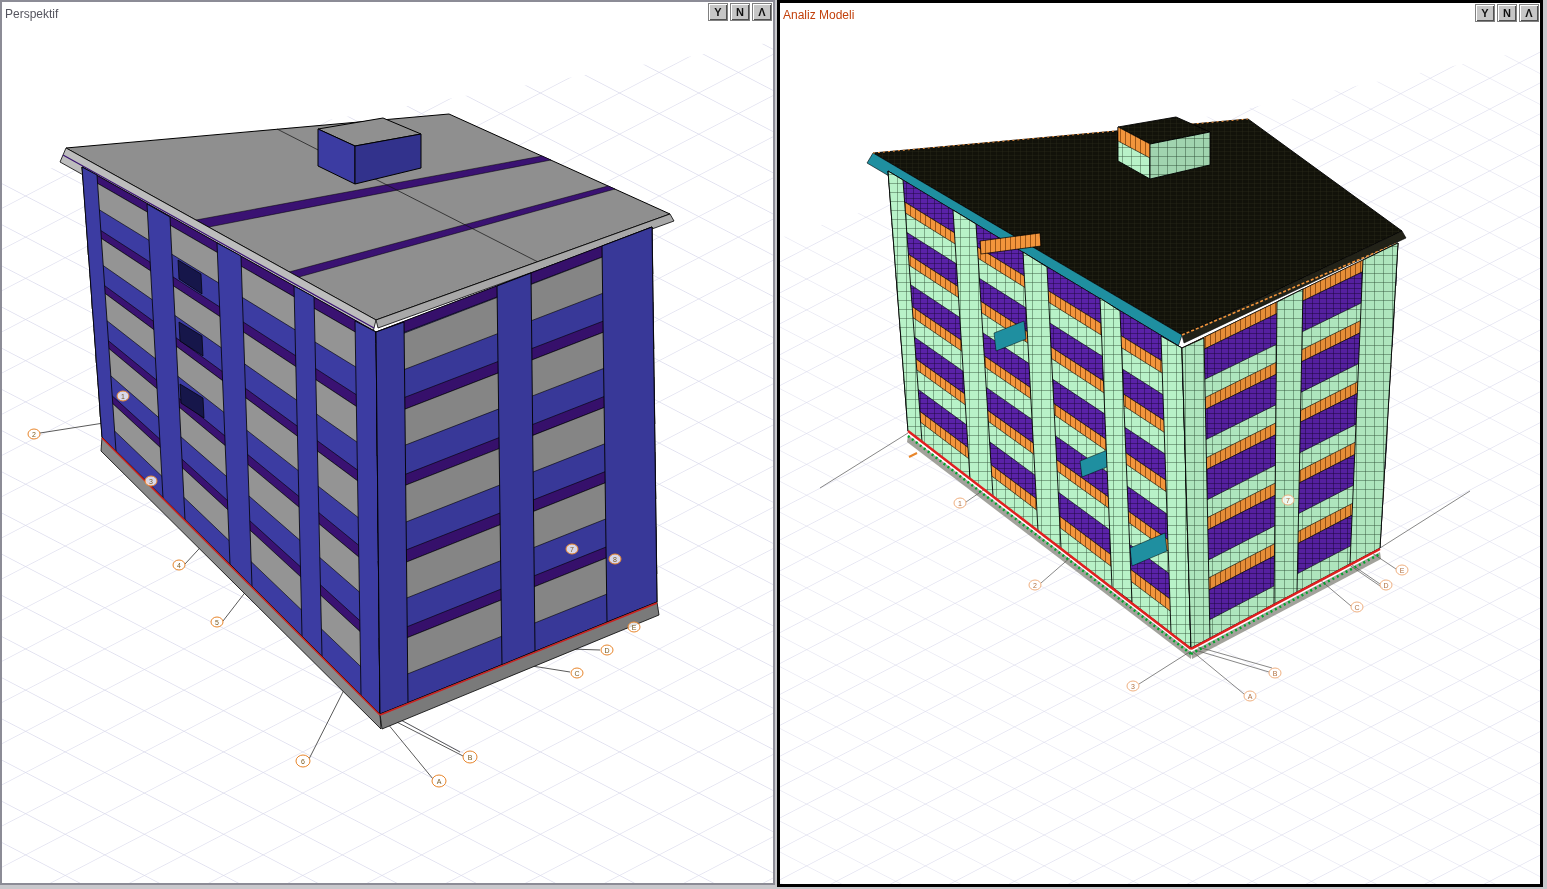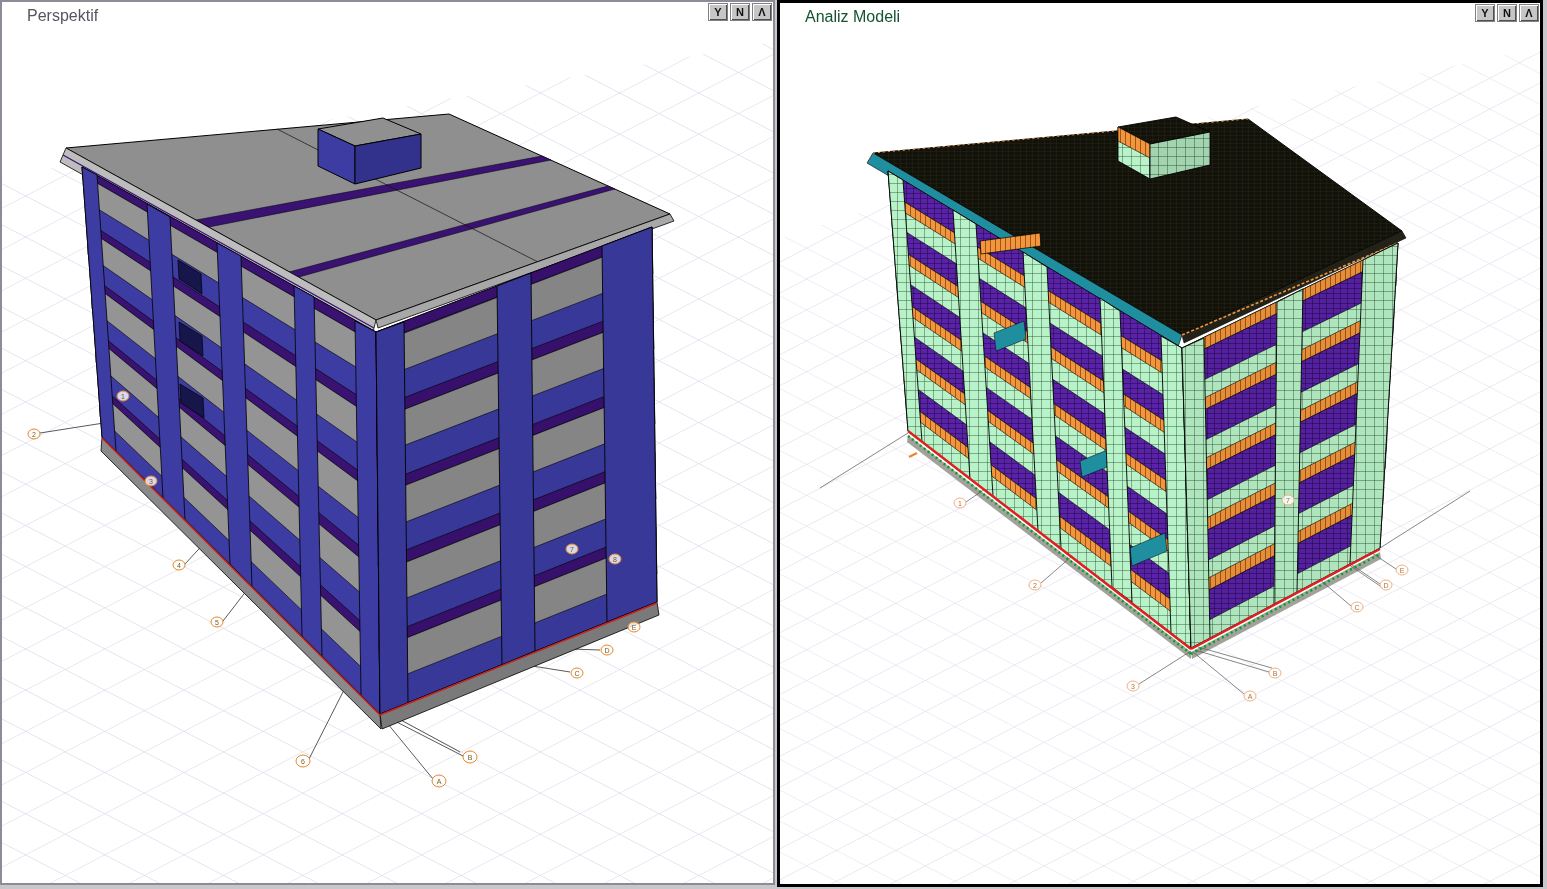--- a/index.html
+++ b/index.html
@@ -1,23 +1,23 @@
 <!DOCTYPE html>
 <html><head>
 <meta charset="utf-8">
 <style>
   html,body{margin:0;padding:0;background:#c8c8cc;}
   #app{position:relative;width:1547px;height:889px;background:#c8c8cc;overflow:hidden;
        font-family:"Liberation Sans",sans-serif;}
   .viewport{position:absolute;top:0;height:881px;background:#ffffff;}
   #vp-left{left:0;width:771px;border:2px solid #8c8c96;}
   #vp-right{left:777px;width:760px;border:3px solid #000000;}
-  .vp-title{position:absolute;top:5px;left:25px;font-size:16px;z-index:5;letter-spacing:0px;}
+  .vp-title{position:absolute;top:5px;left:3px;font-size:12px;z-index:5;letter-spacing:0px;}
   #vp-left .vp-title{color:#55555f;}
-  #vp-right .vp-title{color:#14532d;}
+  #vp-right .vp-title{color:#c2410c;}
   .vp-buttons{position:absolute;top:1px;right:1px;display:flex;gap:2px;z-index:6;}
   .vp-btn{width:18px;height:16px;background:#c6c6c6;display:flex;align-items:center;justify-content:center;
           font-size:11px;font-weight:bold;color:#101010;cursor:default;
           border:1px solid #808080;
           box-shadow:inset 1px 1px 0 #ffffff, inset -1px -1px 0 #505050;}
   .scene{position:absolute;left:0;top:0;width:100%;height:100%;}
   svg{display:block;}
 </style>
 </head>
 <body>

